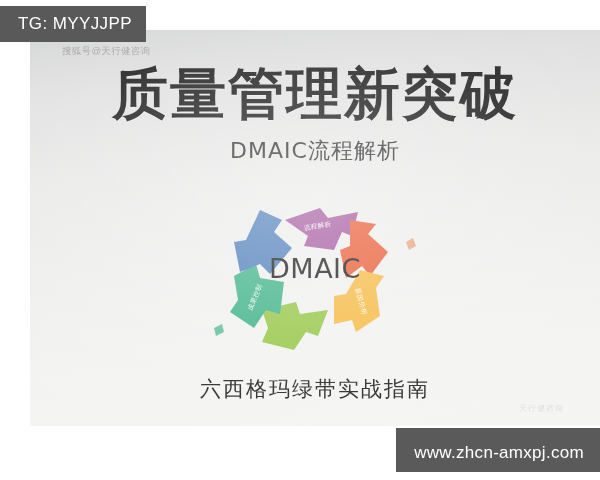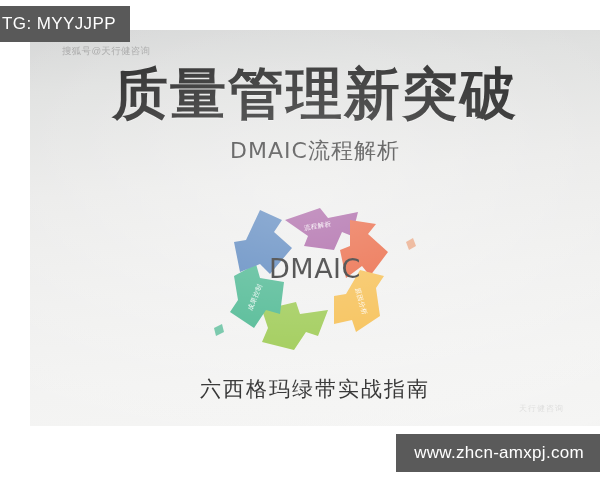--- a/index.html
+++ b/index.html
@@ -136,34 +136,34 @@
   
   #tg-badge {
     position: absolute;
     left: 0;
     top: 6px;
     background: #595959;
     color: #ffffff;
     font-family: "Liberation Sans", sans-serif;
     font-size: 17px;
     line-height: 1;
-    padding: 9px 14px 10px 2px;
+    padding: 9px 14px 10px 18px;
     letter-spacing: 0.4px;
     white-space: nowrap;
   }
   #url-badge {
     position: absolute;
     right: 0;
     bottom: 8px;
     background: #5a5a5a;
     color: #ffffff;
     font-family: "Liberation Sans", sans-serif;
     font-size: 17px;
     line-height: 1;
-    padding: 10px 16px 11px 18px;
+    padding: 16px 16px 11px 18px;
     letter-spacing: 0.3px;
     white-space: nowrap;
   }
 </style>
 </head>
 <body>
 
 <div id="slide">
 
   <div id="source-watermark">搜狐号@天行健咨询</div>

